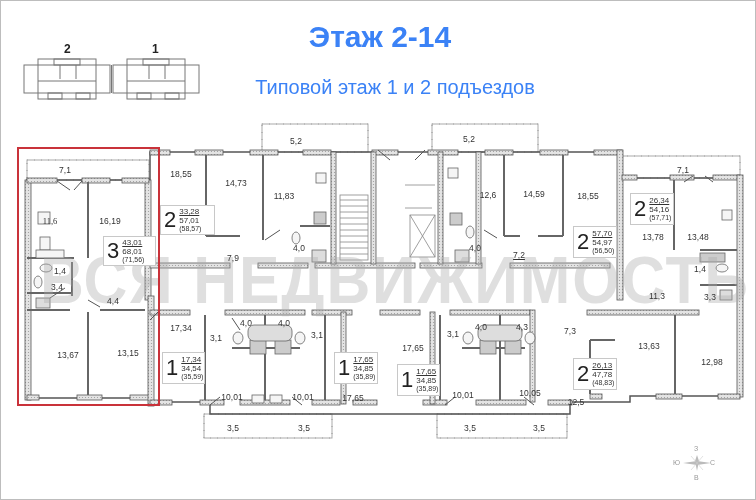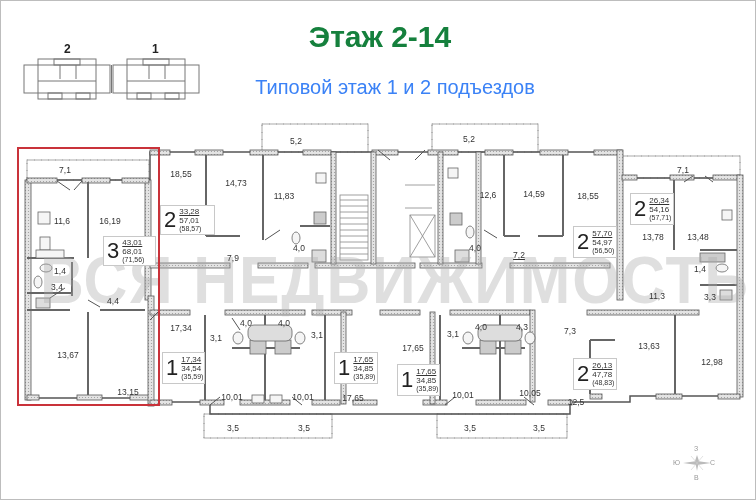--- a/index.html
+++ b/index.html
@@ -2,21 +2,21 @@
 <html><head>
   <meta charset="utf-8">
   <style>
     html, body { margin: 0; padding: 0; }
     body {
       width: 756px; height: 500px; position: relative; overflow: hidden;
       background: #ffffff; font-family: "Liberation Sans", sans-serif; color: #333;
     }
     .frame { position: absolute; left: 0; top: 0; width: 754px; height: 498px; border: 1px solid #bdbdbd; }
     .title { position: absolute; left: 0; width: 756px; text-align: center; }
-    .title-main { top: 20px; left: 250px; width: 260px; font-size: 30px; font-weight: bold; color: #15803d; font-family: "Liberation Sans", sans-serif; }
+    .title-main { top: 20px; left: 250px; width: 260px; font-size: 30px; font-weight: bold; color: #3b82f6; font-family: "Liberation Sans", sans-serif; }
     .title-sub { top: 76px; left: 230px; width: 330px; font-size: 20px; color: #3b82f6; }
     .key-label { position: absolute; font-size: 12px; font-weight: bold; color: #222; }
     svg { position: absolute; left: 0; top: 0; }
     .room { position: absolute; font-size: 8.5px; color: #333; transform: translate(-50%, -50%); white-space: nowrap; }
     .apt-card { position: absolute; border: 1px solid #c8c8c8; background: #ffffff; display: flex; align-items: center; padding: 2px 3px; box-sizing: border-box; }
     .apt-rooms { font-size: 22px; color: #222; line-height: 1; margin-right: 3px; }
     .apt-nums { display: flex; flex-direction: column; font-size: 8px; line-height: 1.15; color: #333; }
     .apt-nums span.u { text-decoration: underline; }
     .apt-nums span.p { font-size: 7px; }
     .watermark { position: absolute; left: 40px; top: 242px; font-size: 66px; font-weight: bold; color: rgba(170,170,170,0.38); letter-spacing: 2px; white-space: nowrap; transform: scaleX(0.92); transform-origin: left top; }
@@ -245,27 +245,27 @@
     <rect x="478" y="325" width="44" height="16" rx="6" fill="#ddd"></rect>
     <ellipse cx="468" cy="338" rx="5" ry="6"></ellipse>
     <ellipse cx="530" cy="338" rx="5" ry="6"></ellipse>
   </g>
 </svg>
 
 <div class="watermark">ВСЯ НЕДВИЖИМОСТЬ</div>
 
 <div>
   <div class="room" style="left:65px; top:170px;">7,1</div>
-  <div class="room" style="left:62px; top:221px;">11,6</div>
+  <div class="room" style="left:50px; top:221px;font-family:Liberation Serif, serif;">11,6</div>
   <div class="room" style="left:110px; top:221px;">16,19</div>
   <div class="room" style="left:60px; top:271px;">1,4</div>
   <div class="room" style="left:57px; top:287px;">3,4</div>
   <div class="room" style="left:113px; top:301px;">4,4</div>
   <div class="room" style="left:68px; top:355px;">13,67</div>
-  <div class="room" style="left:128px; top:353px;margin-top:39px;">13,15</div>
+  <div class="room" style="left:128px; top:353px;">13,15</div>
 
   <div class="room" style="left:181px; top:174px;">18,55</div>
   <div class="room" style="left:236px; top:183px;">14,73</div>
   <div class="room" style="left:284px; top:196px;">11,83</div>
   <div class="room" style="left:296px; top:141px;">5,2</div>
   <div class="room" style="left:233px; top:258px;">7,9</div>
   <div class="room" style="left:299px; top:248px;">4,0</div>
 
   <div class="room" style="left:469px; top:139px;">5,2</div>
   <div class="room" style="left:488px; top:195px;">12,6</div>

